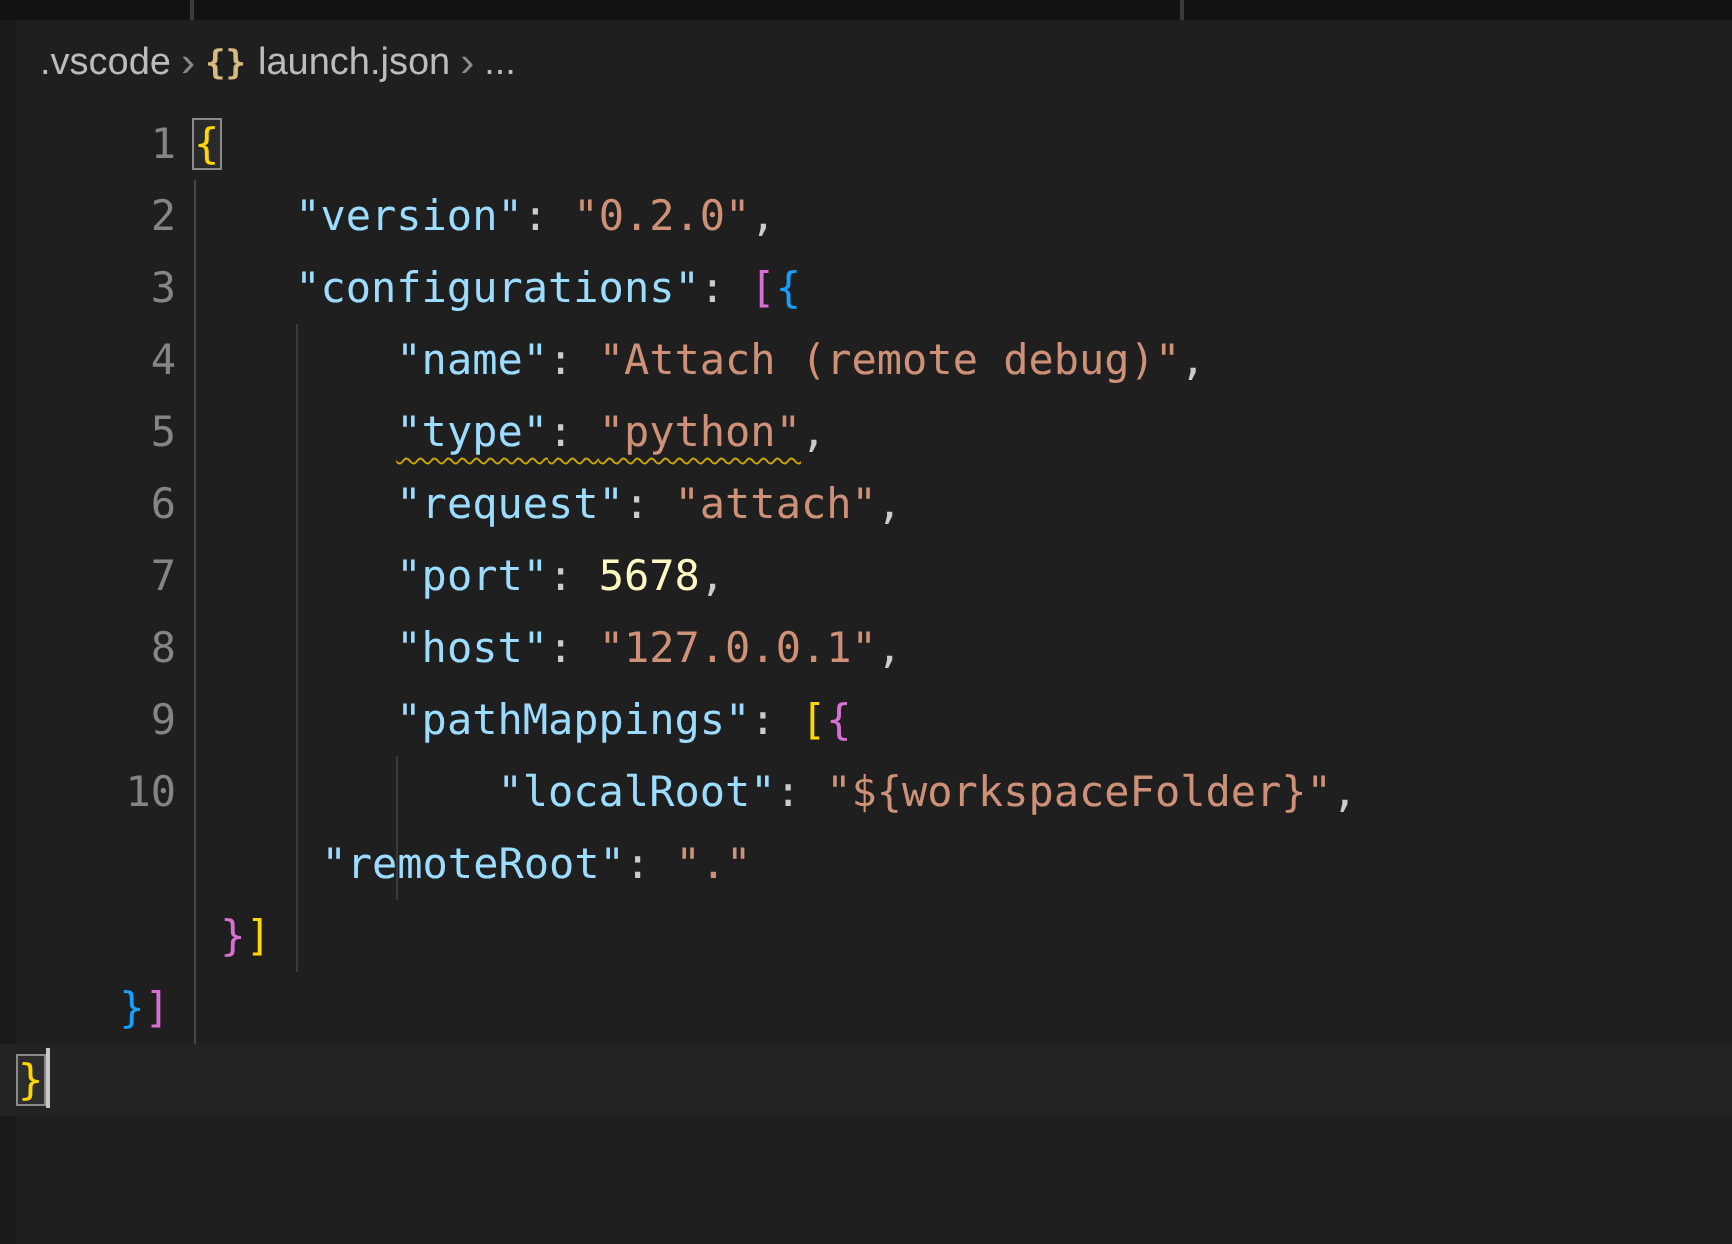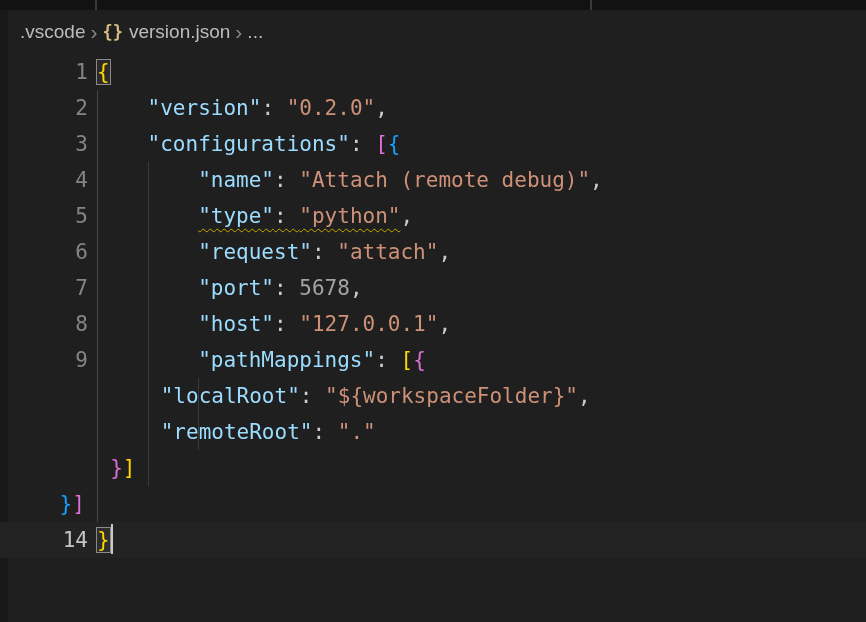--- a/index.html
+++ b/index.html
@@ -56,21 +56,21 @@
     background:#c8c8c8;vertical-align:-7px;margin-left:1px;
   }
   
   .guide{position:absolute;width:1px;background:#3a3a3a;}
   .guide.g0{left:97px;top:36px;height:432px;background:#474747;}
   .guide.g4{left:148px;top:108px;height:324px;}
   .guide.g8{left:198px;top:324px;height:72px;}
 </style>
 <style>.tok-key{color:#9cdcfe}
 .tok-str{color:#ce9178}
-.tok-num{color:#a3a3a3}
+.tok-num{color:#fef9c3}
 .tok-punc{color:#cccccc}
 .tok-b1{color:#ffd700}
 .tok-b2{color:#da70d6}
 .tok-b3{color:#179fff}
 .tok-ws{color:#d4d4d4}
 .squiggle{text-decoration-color:#cca700}
 .bracket-match{outline-color:#8a8a8a}</style></head>
 <body>
 
 <div class="top-strip">
@@ -78,39 +78,39 @@
   <div class="tab-sep s2"></div>
 </div>
 
 <div class="left-edge"></div>
 
 <div class="breadcrumb">
   <span class="bc-item">.vscode</span>
   <span class="sep">›</span>
   <span class="bc-file bc-item">
     <span class="json-icon" style="color: rgb(215, 186, 125);">{}</span>
-    <span>version.json</span>
+    <span>launch.json</span>
   </span>
   <span class="sep">›</span>
   <span class="bc-item">...</span>
 </div>
 
 <div class="code-area">
   <div class="guide g0"></div>
   <div class="guide g4"></div>
   <div class="guide g8"></div>
   <div>
       <div class="code-line"><span class="line-number">1</span><span class="line-content"><span class="tok tok-b1 bracket-match">{</span></span></div>
       <div class="code-line"><span class="line-number">2</span><span class="line-content"><span class="tok tok-ws">    </span><span class="tok tok-key">"version"</span><span class="tok tok-punc">: </span><span class="tok tok-str">"0.2.0"</span><span class="tok tok-punc">,</span></span></div>
       <div class="code-line"><span class="line-number">3</span><span class="line-content"><span class="tok tok-ws">    </span><span class="tok tok-key">"configurations"</span><span class="tok tok-punc">: </span><span class="tok tok-b2">[</span><span class="tok tok-b3">{</span></span></div>
       <div class="code-line"><span class="line-number">4</span><span class="line-content"><span class="tok tok-ws">        </span><span class="tok tok-key">"name"</span><span class="tok tok-punc">: </span><span class="tok tok-str">"Attach (remote debug)"</span><span class="tok tok-punc">,</span></span></div>
       <div class="code-line"><span class="line-number">5</span><span class="line-content"><span class="tok tok-ws">        </span><span class="tok tok-key squiggle">"type"</span><span class="tok tok-punc squiggle">: </span><span class="tok tok-str squiggle">"python"</span><span class="tok tok-punc">,</span></span></div>
       <div class="code-line"><span class="line-number">6</span><span class="line-content"><span class="tok tok-ws">        </span><span class="tok tok-key">"request"</span><span class="tok tok-punc">: </span><span class="tok tok-str">"attach"</span><span class="tok tok-punc">,</span></span></div>
       <div class="code-line"><span class="line-number">7</span><span class="line-content"><span class="tok tok-ws">        </span><span class="tok tok-key">"port"</span><span class="tok tok-punc">: </span><span class="tok tok-num">5678</span><span class="tok tok-punc">,</span></span></div>
       <div class="code-line"><span class="line-number">8</span><span class="line-content"><span class="tok tok-ws">        </span><span class="tok tok-key">"host"</span><span class="tok tok-punc">: </span><span class="tok tok-str">"127.0.0.1"</span><span class="tok tok-punc">,</span></span></div>
       <div class="code-line"><span class="line-number">9</span><span class="line-content"><span class="tok tok-ws">        </span><span class="tok tok-key">"pathMappings"</span><span class="tok tok-punc">: </span><span class="tok tok-b1">[</span><span class="tok tok-b2">{</span></span></div>
-      <div class="code-line"><span class="line-content"><span class="tok tok-ws">            </span><span class="tok tok-key">"localRoot"</span><span class="tok tok-punc">: </span><span class="tok tok-str">"${workspaceFolder}"</span><span class="tok tok-punc">,</span></span></div>
+      <div class="code-line"><span class="line-number">10</span><span class="line-content"><span class="tok tok-ws">            </span><span class="tok tok-key">"localRoot"</span><span class="tok tok-punc">: </span><span class="tok tok-str">"${workspaceFolder}"</span><span class="tok tok-punc">,</span></span></div>
       <div class="code-line"><span class="line-content"><span class="tok tok-ws">            </span><span class="tok tok-key">"remoteRoot"</span><span class="tok tok-punc">: </span><span class="tok tok-str">"."</span></span></div>
       <div class="code-line"><span class="line-content"><span class="tok tok-ws">        </span><span class="tok tok-b2">}</span><span class="tok tok-b1">]</span></span></div>
       <div class="code-line"><span class="line-content"><span class="tok tok-ws">    </span><span class="tok tok-b3">}</span><span class="tok tok-b2">]</span></span></div>
-      <div class="code-line active"><span class="line-number">14</span><span class="line-content"><span class="tok tok-b1 bracket-match">}</span><span class="cursor"></span></span></div>
+      <div class="code-line active"><span class="line-content"><span class="tok tok-b1 bracket-match">}</span><span class="cursor"></span></span></div>
     </div>
 </div>
 
 </body></html>

